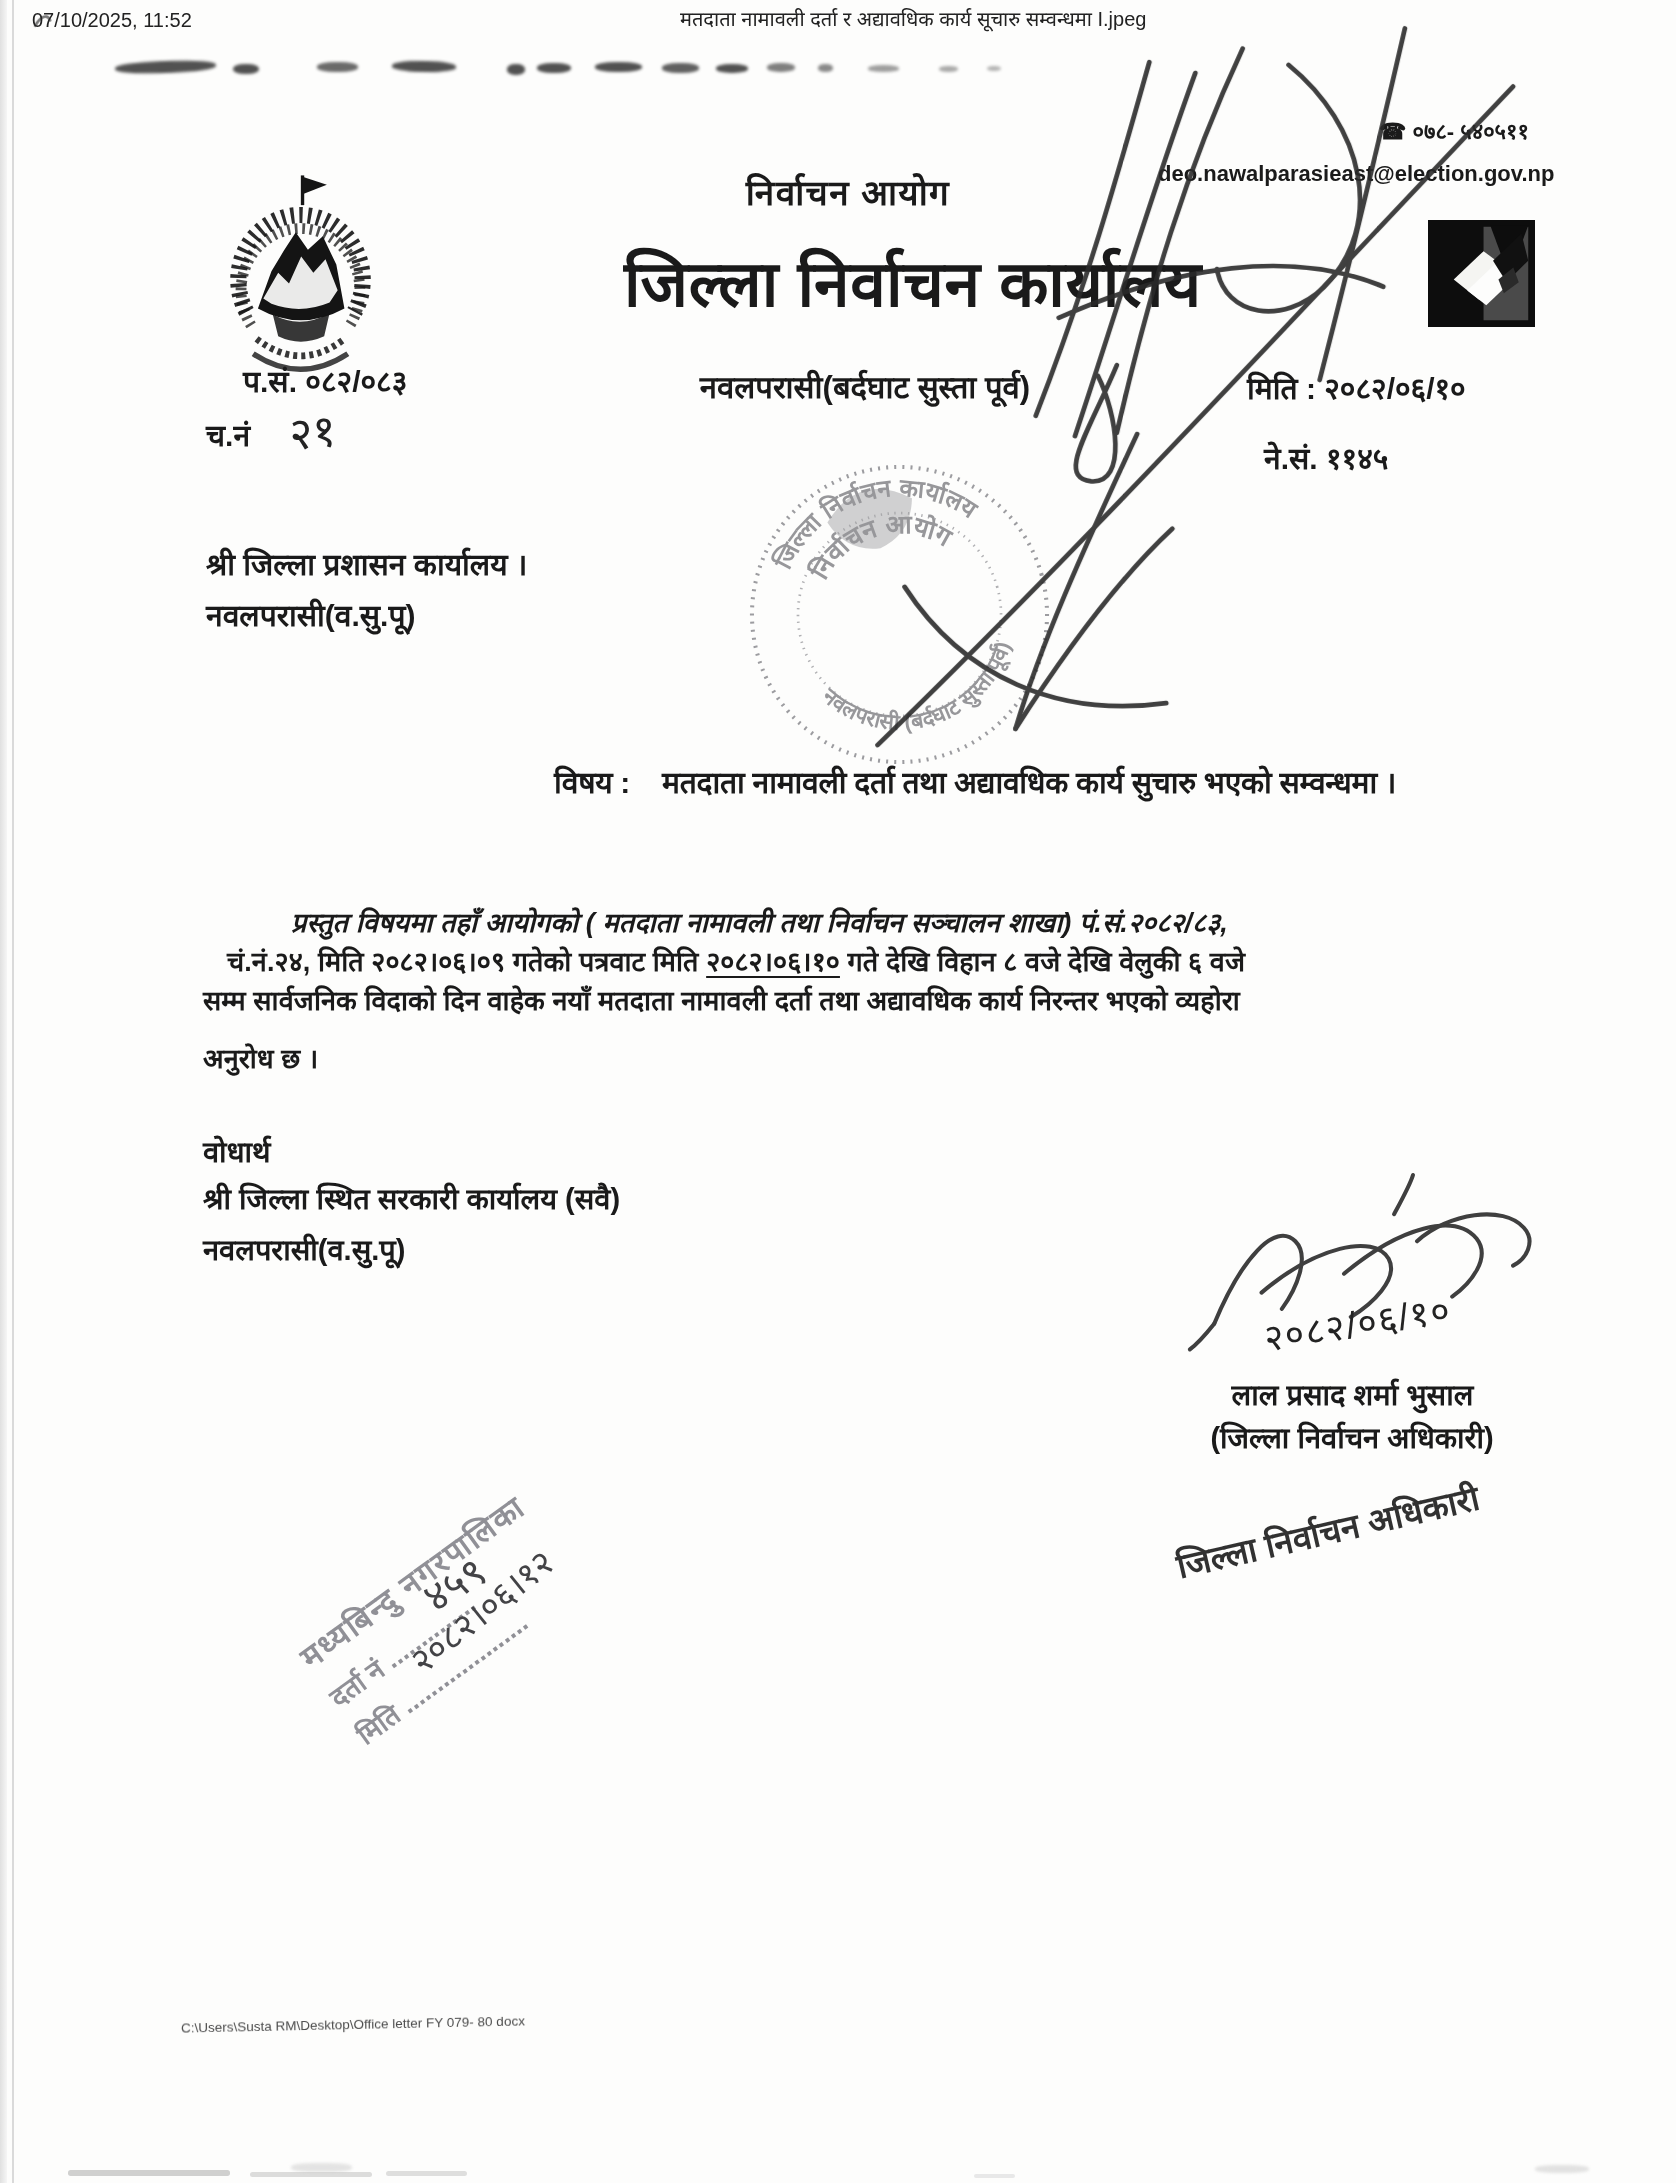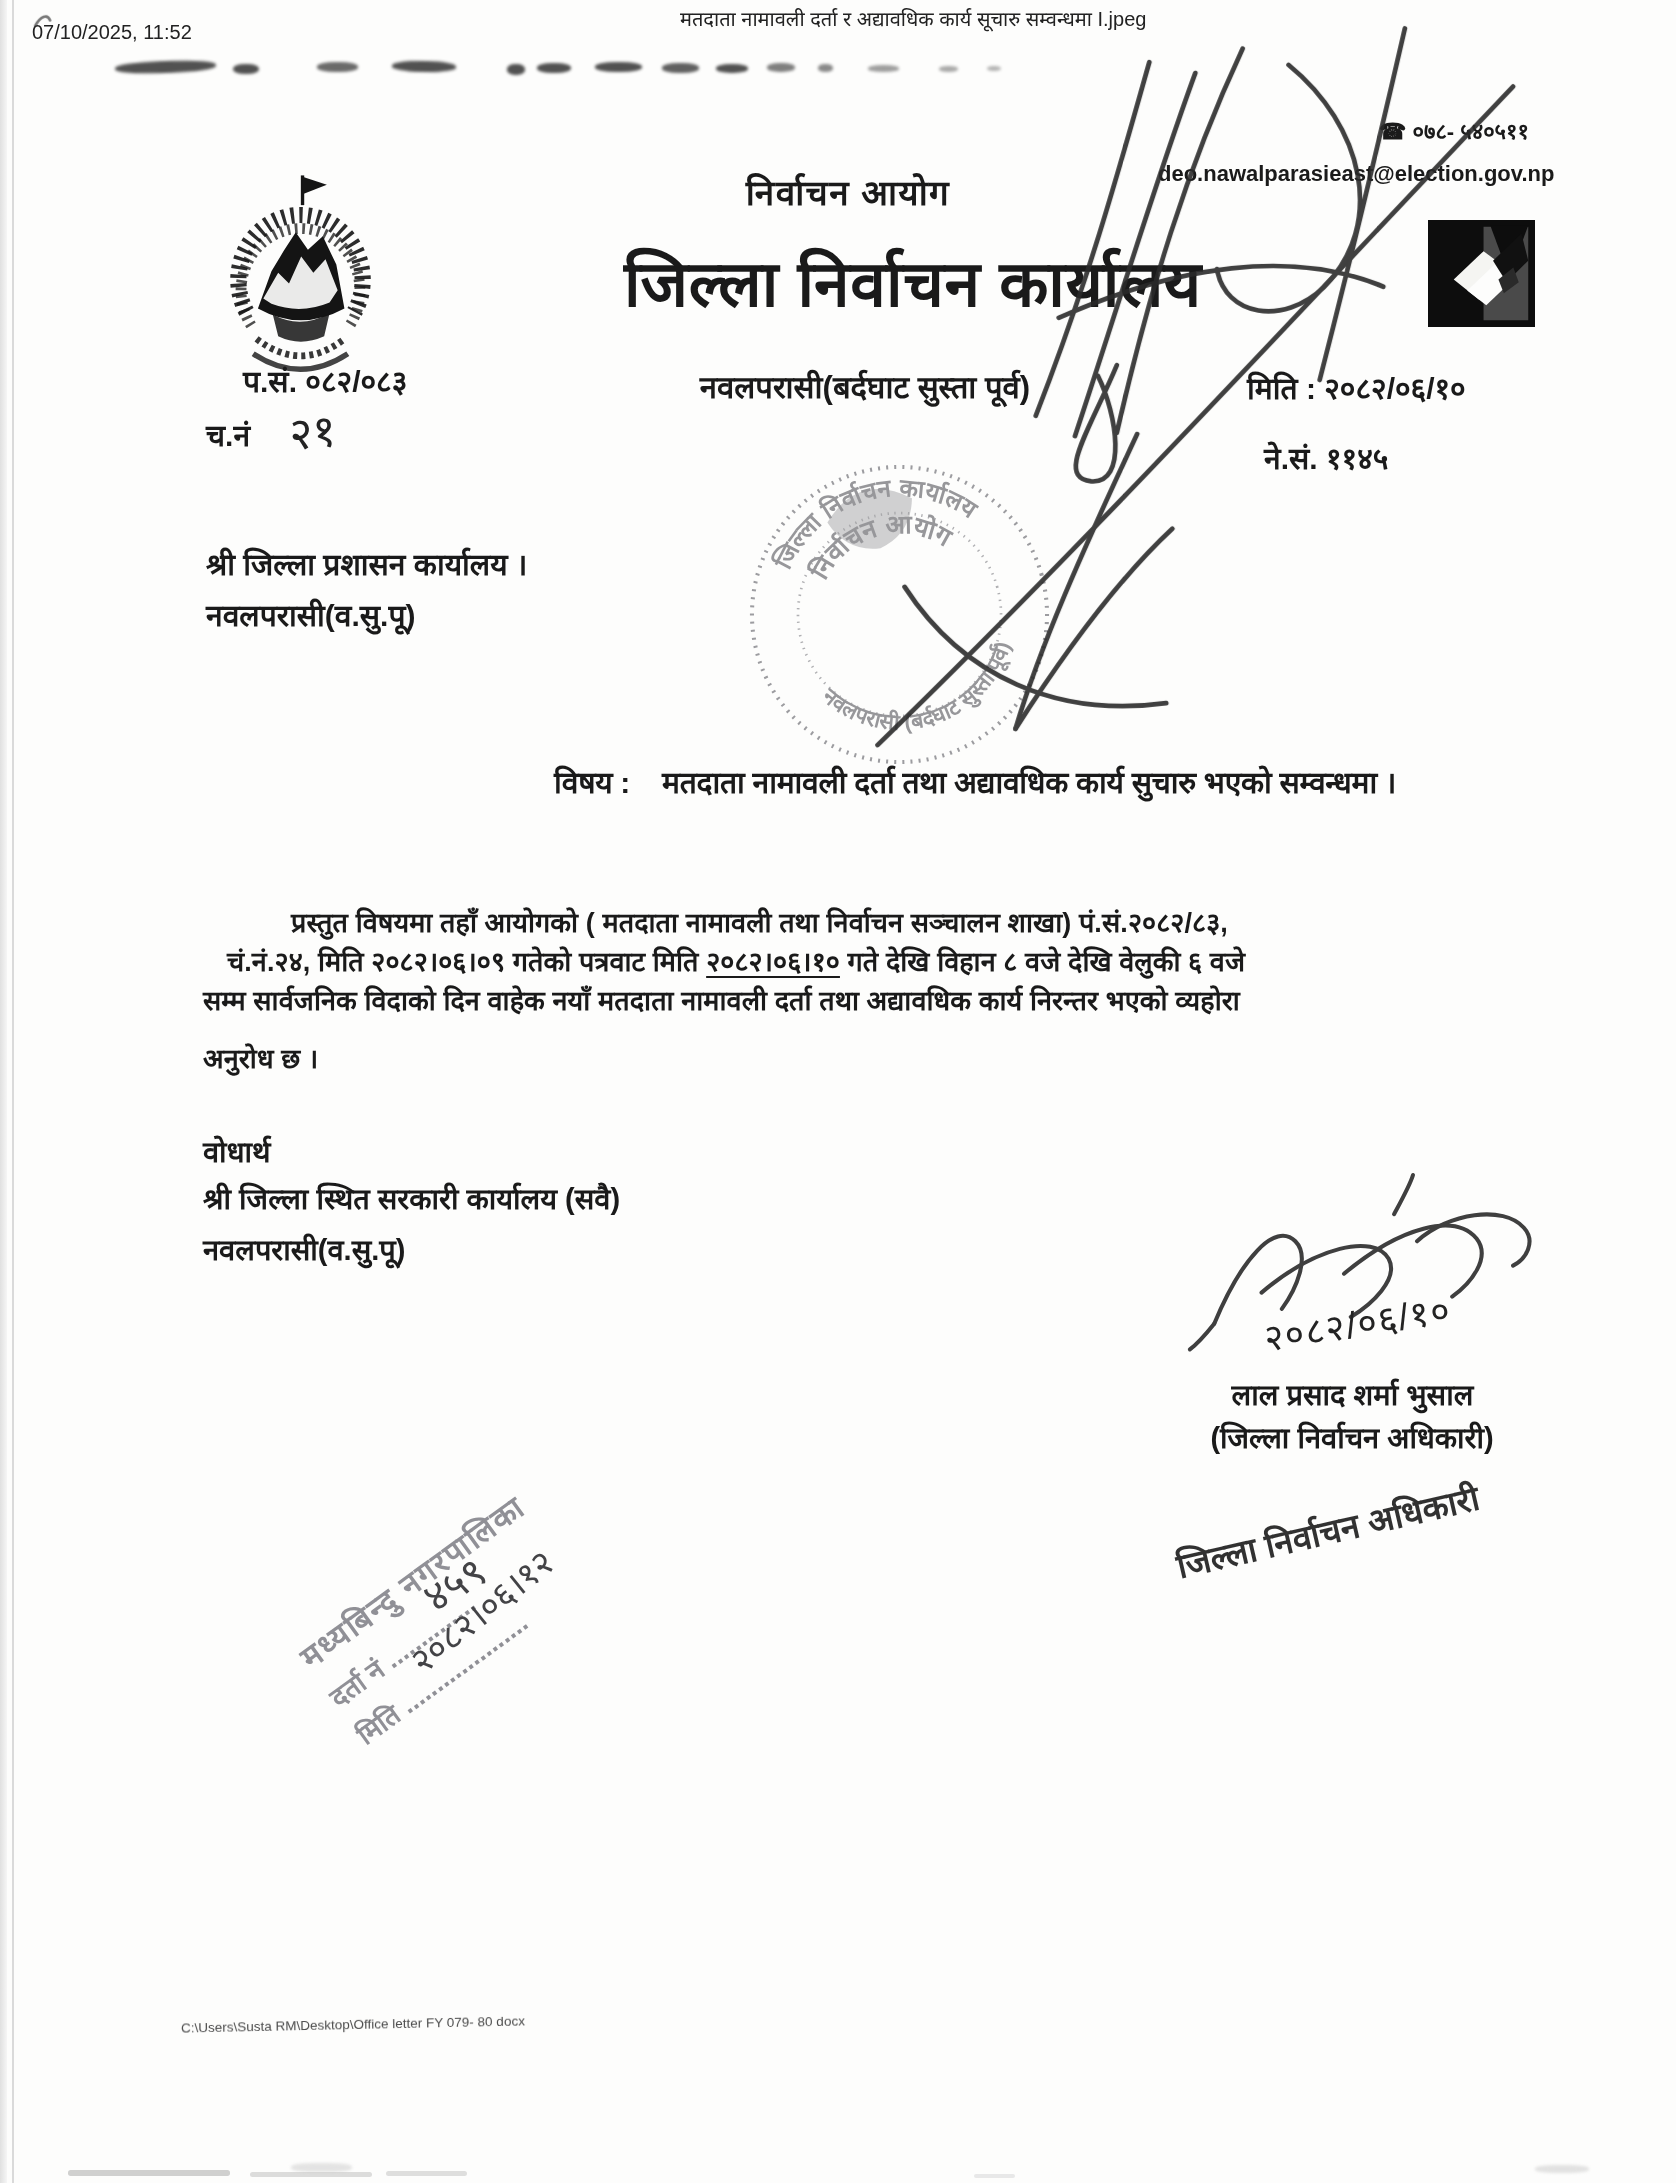--- a/index.html
+++ b/index.html
@@ -50,21 +50,21 @@
   .noevents{pointer-events:none;}
 </style>
 </head>
 <body>
 
 <div id="page">
 
   <div class="abs noevents" style="left:12px;top:0;width:2px;height:2183px;background:#c8c8c8;opacity:.65;"></div>
   <div class="abs noevents" style="left:0;top:0;width:6.8px;height:2183px;background:linear-gradient(90deg,#d9d9d9,#f4f4f4);opacity:.8;"></div>
 
-  <div class="abs ph" style="left:32px;top:21px;">07/10/2025, 11:52</div>
+  <div class="abs ph" style="left:32px;top:9px;">07/10/2025, 11:52</div>
   <div class="abs ph dev" style="left:680px;top:5.4px;">मतदाता नामावली दर्ता र अद्यावधिक कार्य सूचारु सम्वन्धमा I.jpeg</div>
 
   <div class="smudge noevents">
     <i></i>
       <i></i>
       <i></i>
       <i></i>
       <i></i>
       <i></i>
       <i></i>
@@ -175,21 +175,21 @@
       <path d="M2062,1796 C2076,1770 2086,1752 2090,1738"></path>
     </g>
   </svg>
 
   <div class="abs subj dev" style="left:554px;top:761px;">
     <span>विषय :</span>
     <span style="margin-left:24px;">मतदाता नामावली दर्ता तथा अद्यावधिक कार्य सुचारु भएको सम्वन्धमा ।</span>
   </div>
 
   <div class="abs dev" style="left:203px;top:903px;">
-    <div class="body-line" style="text-indent:88px;height:39px;">प्रस्तुत विषयमा तहाँ आयोगको ( मतदाता नामावली तथा निर्वाचन सञ्चालन शाखा) पं.सं.२०८२/८३,</div>
+    <div class="body-line" style="text-indent:88px;height:39px;font-style:italic;">प्रस्तुत विषयमा तहाँ आयोगको ( मतदाता नामावली तथा निर्वाचन सञ्चालन शाखा) पं.सं.२०८२/८३,</div>
     <div class="body-line" style="height:39px;margin-left:24px;"><span>चं.नं.२४, मिति २०८२।०६।०९ गतेको पत्रवाट मिति </span><span class="u">२०८२।०६।१०</span><span> गते देखि विहान ८ वजे देखि वेलुकी ६ वजे</span></div>
     <div class="body-line" style="height:39px;">सम्म सार्वजनिक विदाको दिन वाहेक नयाँ मतदाता नामावली दर्ता तथा अद्यावधिक कार्य निरन्तर भएको व्यहोरा</div>
     <div class="body-line" style="height:39px;margin-top:19px;">अनुरोध छ ।</div>
   </div>
 
   <div class="abs dev" style="left:203px;top:1131px;font-size:29px;font-weight:600;">
     <div style="height:47px;">वोधार्थ</div>
     <div style="height:51px;">श्री जिल्ला स्थित सरकारी कार्यालय (सवै)</div>
     <div>नवलपरासी(व.सु.पू)</div>
   </div>

